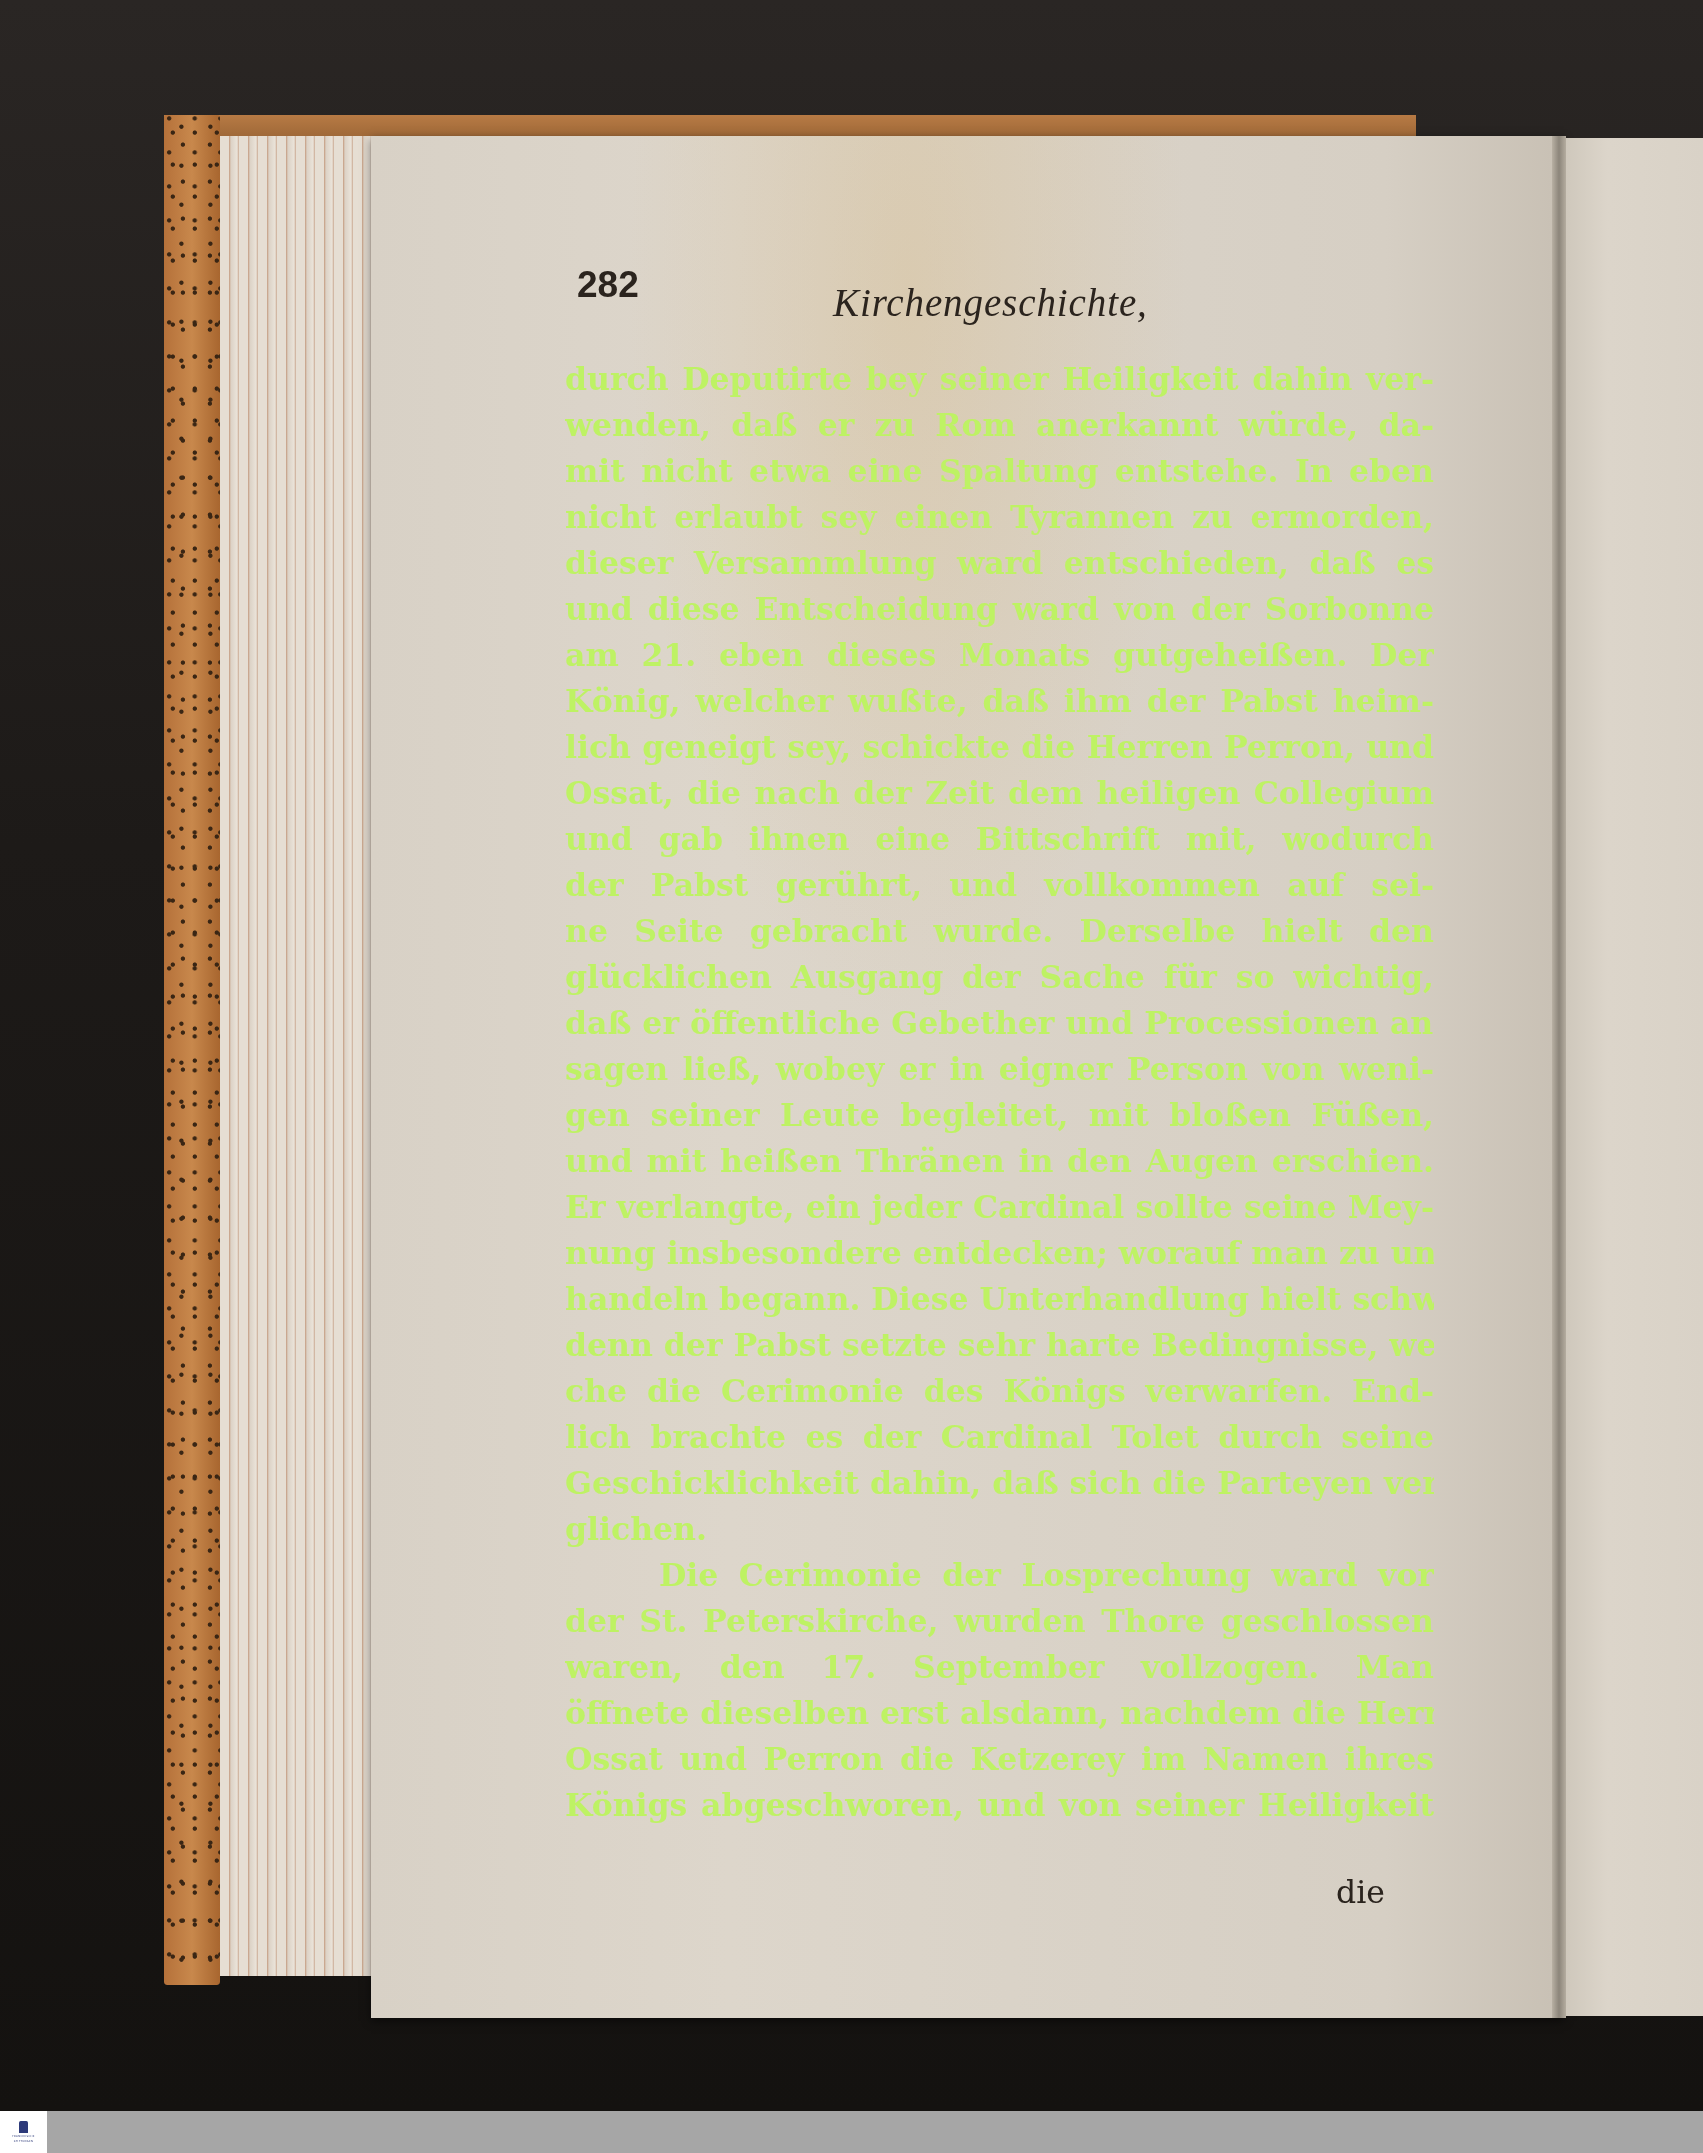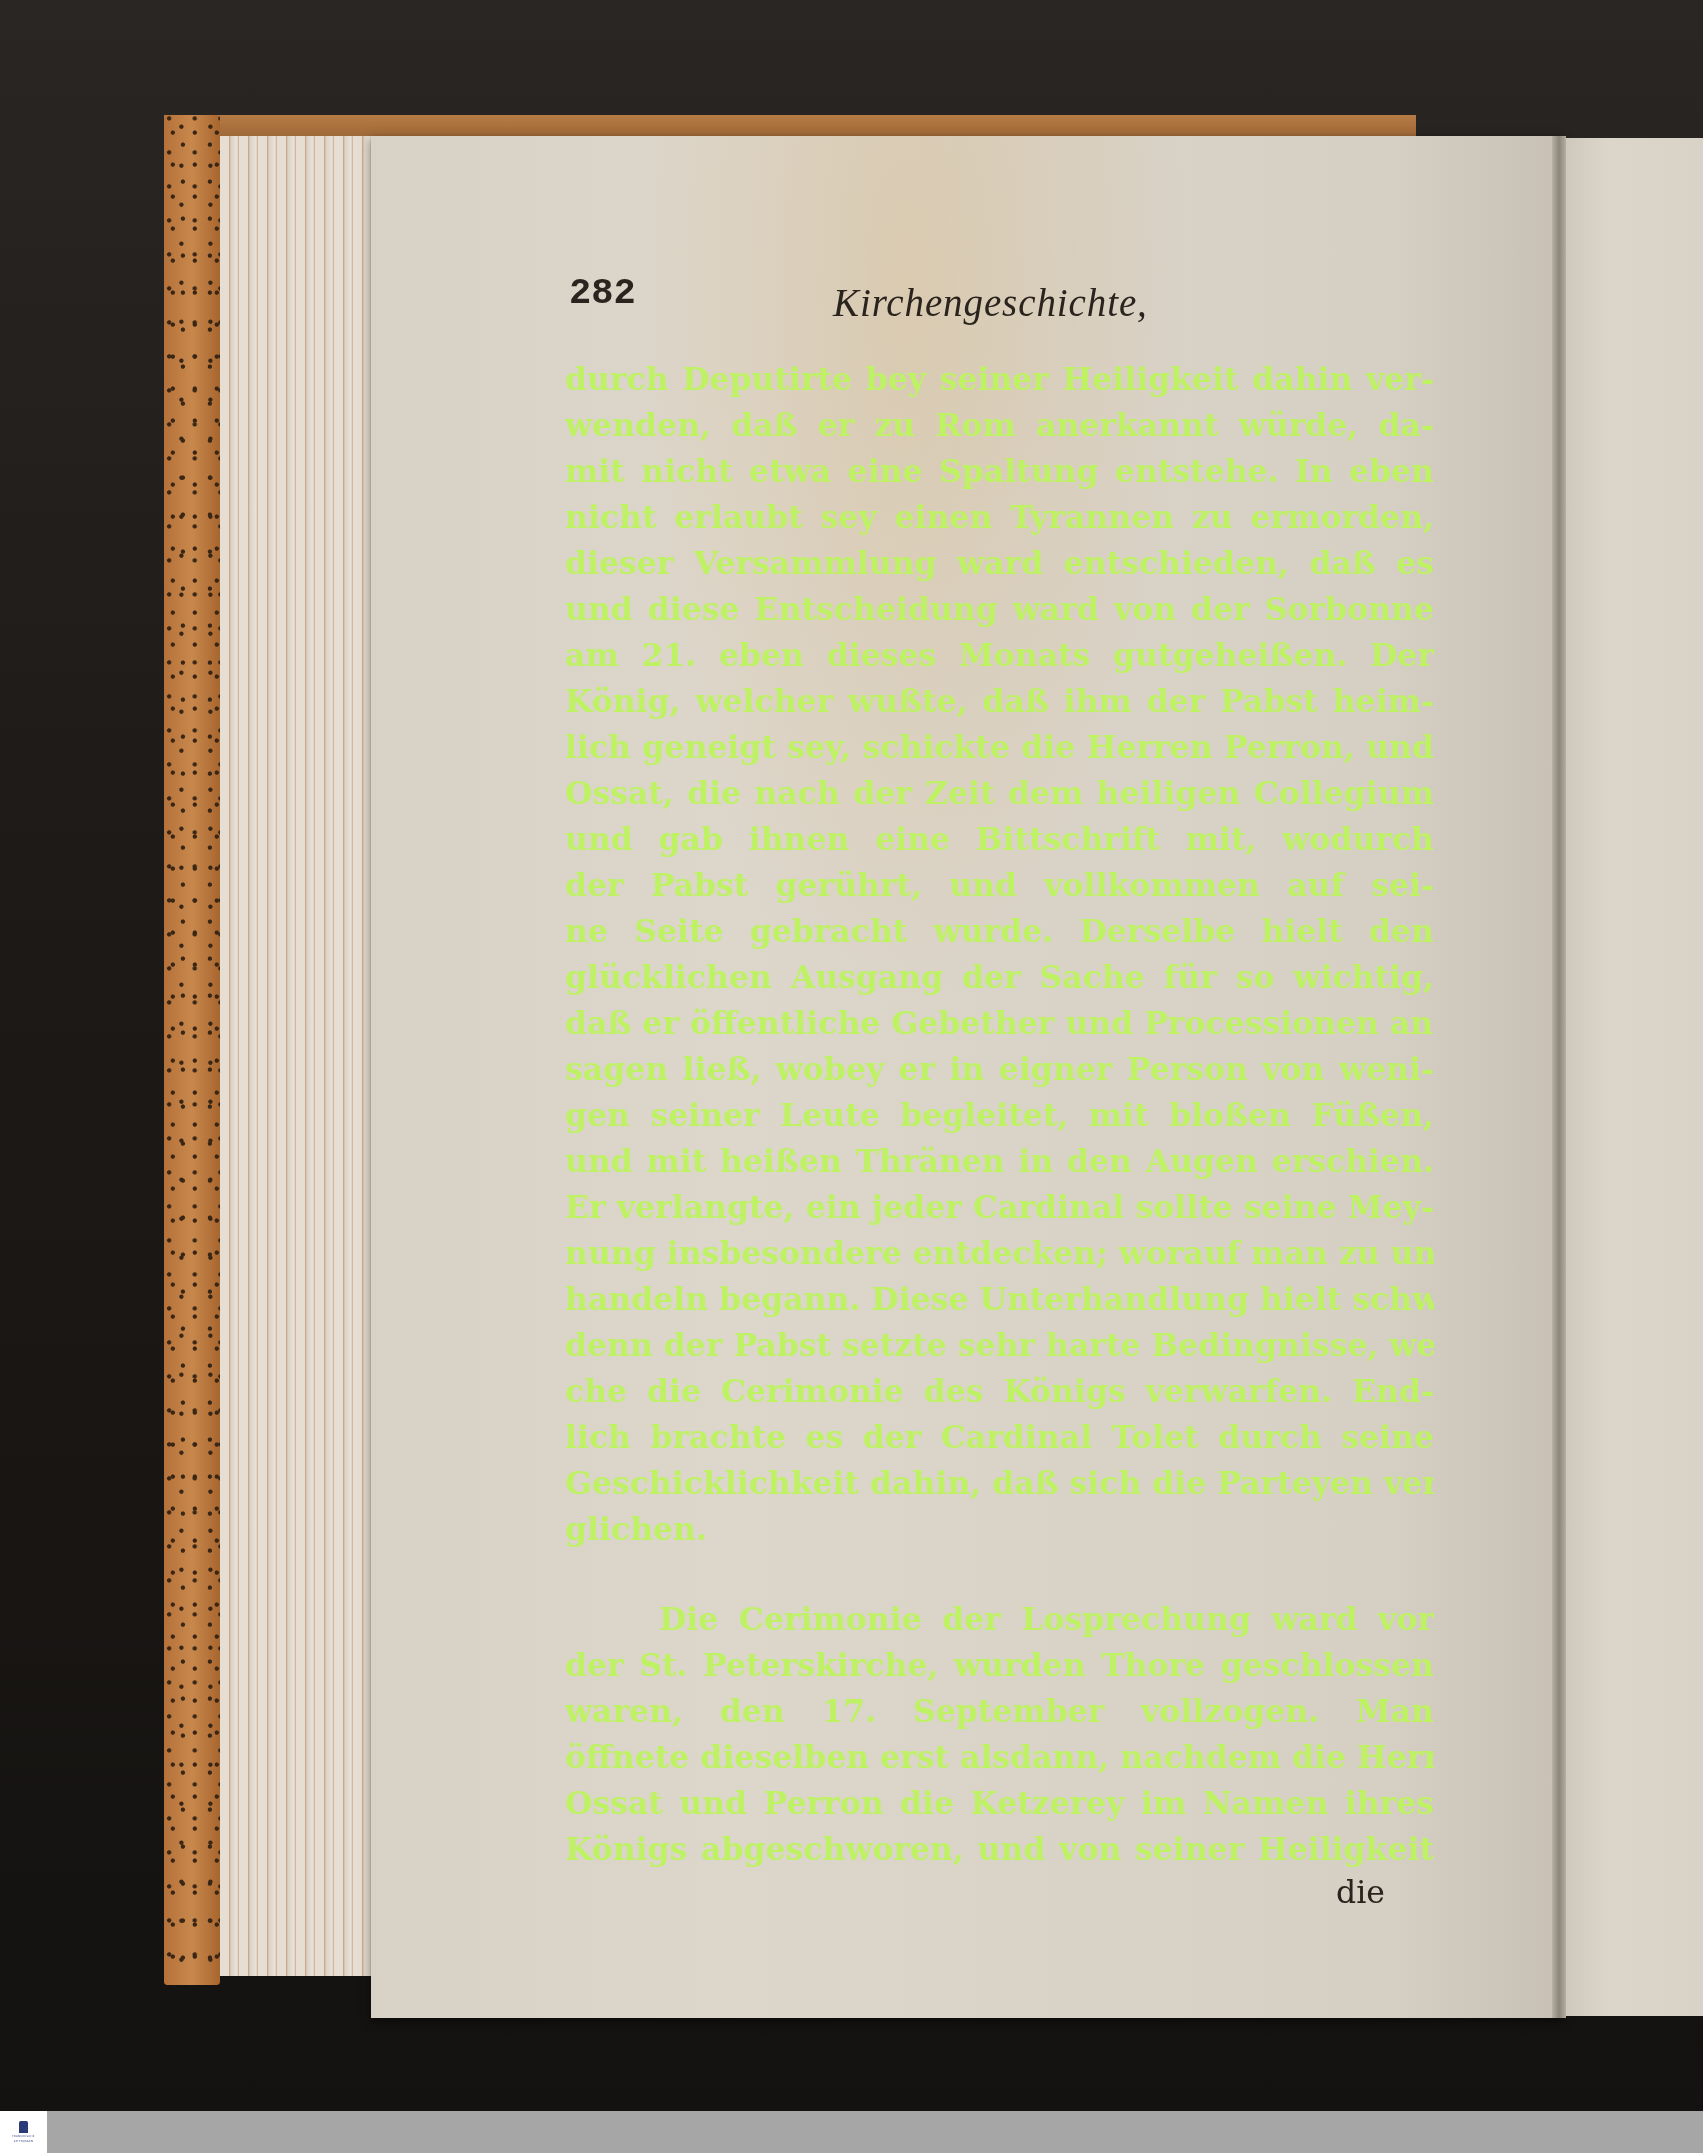--- a/index.html
+++ b/index.html
@@ -62,40 +62,39 @@
   .logo-text {
     font-family: "DejaVu Sans", sans-serif; font-size: 2.6px; letter-spacing: 0.3px;
     color: #2d3a7a; line-height: 3.4px; text-align: center; margin-top: 1.7px;
   }
   
   .running-head {
     position: absolute; left: 569px; top: 264px; width: 869px; height: 60px;
     color: #2b241e;
   }
   .page-number {
-    position: absolute; left: 0; top: 0; font-size: 37px; font-weight: bold;
-    font-family: Liberation Mono, monospace;
-    margin-top: 8px;
+    position: absolute; left: 8px; top: 0; font-size: 37px; font-weight: bold;
+    font-family: Liberation Sans, sans-serif;
   }
   .head-title {
     position: absolute; left: 264px; top: 0; font-size: 39px; font-style: italic;
     font-family: Liberation Serif, serif; letter-spacing: 0.9px; margin-top: 16px;
   }
   .body-text {
     position: absolute; left: 565px; top: 356px; width: 869px;
     color: #bef264;
     font-family: "DejaVu Serif", serif; font-weight: bold;
     font-size: 31.5px; line-height: 46px;
   }
   .line {
     display: block; white-space: nowrap; text-align: justify; text-align-last: justify;
     height: 46px; overflow: hidden;
   }
   .line.last { text-align-last: left; }
-  .line.indent { padding-left: 94px; margin-top: 44px; }
+  .line.indent { padding-left: 94px; }
   .catchword {
     position: absolute; left: 1336px; top: 1874px; font-size: 31.5px; font-weight: normal;
     color: #2a231d; font-family: "DejaVu Serif", serif;
   }
 </style>
 </head>
 <body>
 
 <div class="backdrop"></div>
 <div class="cover-top"></div>

